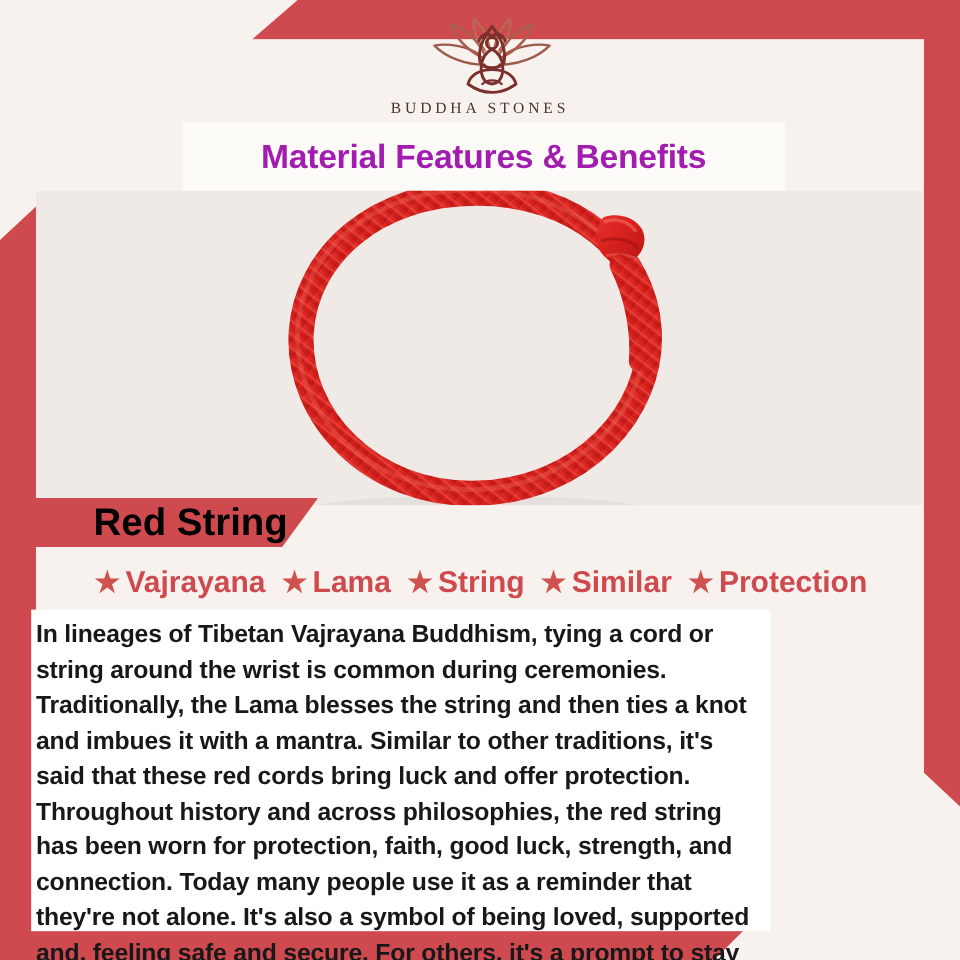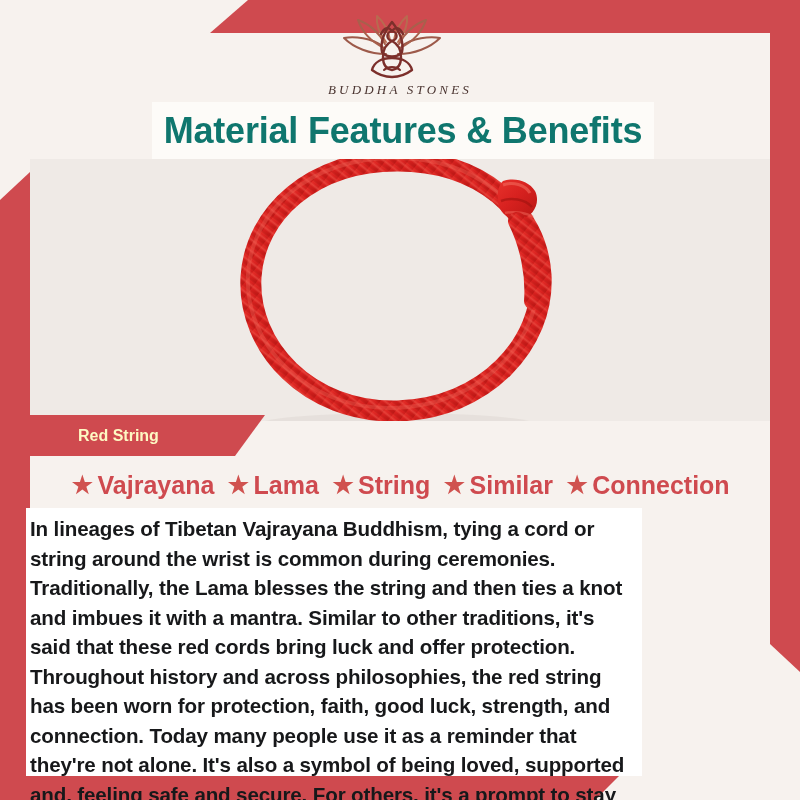--- a/index.html
+++ b/index.html
@@ -59,23 +59,22 @@
     width: 800px;
     height: 105px;
     display: flex;
     align-items: center;
     justify-content: center;
     flex-direction: column;
   }
   #logo-lockup {
     display: flex;
     flex-direction: column;
-    align-items: flex-start;
+    align-items: flex-end;
     margin-top: 6px;
-    font-style: italic;
   }
   #logo-mark {
     width: 128px;
     height: 72px;
     display: block;
   }
   #brand-name {
     font-family: "Liberation Serif", serif;
     font-size: 13px;
     letter-spacing: 3.2px;
@@ -90,22 +89,22 @@
     top: 102px;
     left: 152px;
     width: 502px;
     height: 57px;
     background: #fdfbf8;
     display: flex;
     align-items: center;
     justify-content: center;
   }
   #title-text {
-    color: #0f766e;
-    font-size: 36px;
+    color: #a21caf;
+    font-size: 28px;
     font-weight: bold;
     letter-spacing: -0.2px;
     white-space: nowrap;
   }
 
   
   #hero {
     position: absolute;
     top: 159px;
     left: 30px;
@@ -130,22 +129,22 @@
     top: 415px;
     left: 30px;
     width: 235px;
     height: 41px;
     background: #cf4a4f;
     clip-path: polygon(0 0, 100% 0, calc(100% - 30px) 100%, 0 100%);
     display: flex;
     align-items: center;
   }
   #label-text {
-    color: #fef9c3;
-    font-size: 16px;
+    color: #000000;
+    font-size: 32px;
     font-weight: bold;
     padding-left: 48px;
     white-space: nowrap;
   }
 
   
   #benefits-row {
     position: absolute;
     top: 463px;
     left: 30px;
@@ -295,21 +294,21 @@
     <div class="benefit">
       <span class="benefit-star">★</span>
       <span class="benefit-label">String</span>
     </div>
     <div class="benefit">
       <span class="benefit-star">★</span>
       <span class="benefit-label">Similar</span>
     </div>
     <div class="benefit">
       <span class="benefit-star">★</span>
-      <span class="benefit-label">Connection</span>
+      <span class="benefit-label">Protection</span>
     </div>
   </div>
 
   <div id="body-copy">
     <p id="body-text">In lineages of Tibetan Vajrayana Buddhism, tying a cord or string around the wrist is common during ceremonies. Traditionally, the Lama blesses the string and then ties a knot and imbues it with a mantra. Similar to other traditions, it's said that these red cords bring luck and offer protection. Throughout history and across philosophies, the red string has been worn for protection, faith, good luck, strength, and connection. Today many people use it as a reminder that they're not alone. It's also a symbol of being loved, supported and, feeling safe and secure. For others, it's a prompt to stay positive while facing any adversity.</p>
   </div>
 
 </div>
 
 </body></html>

